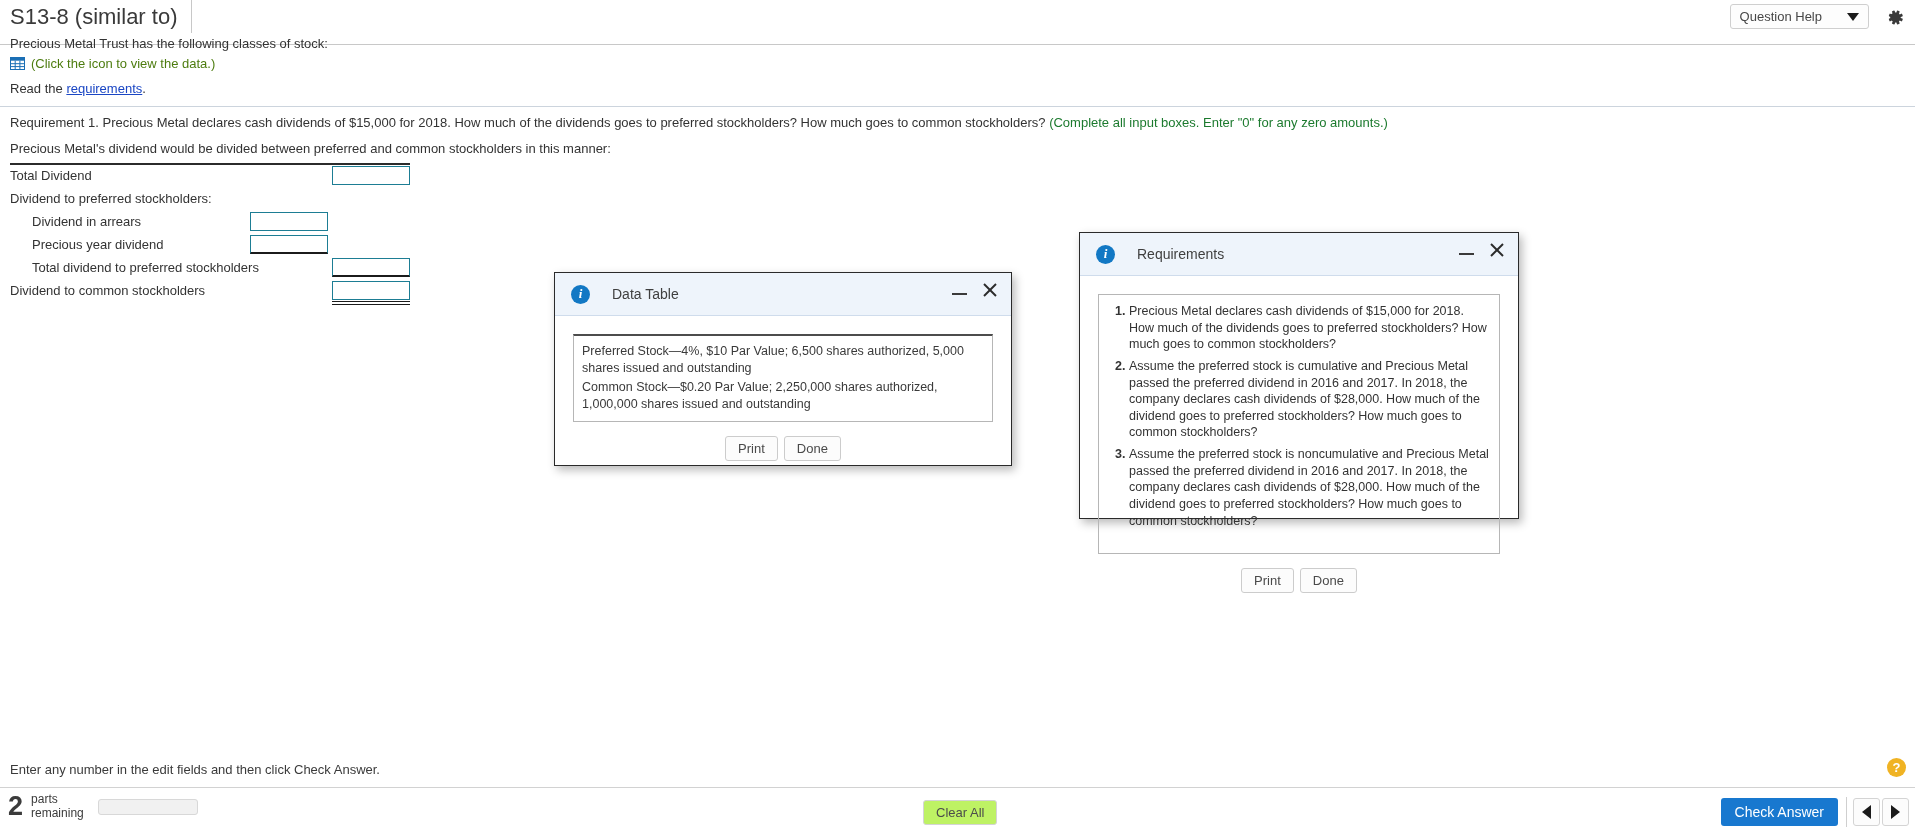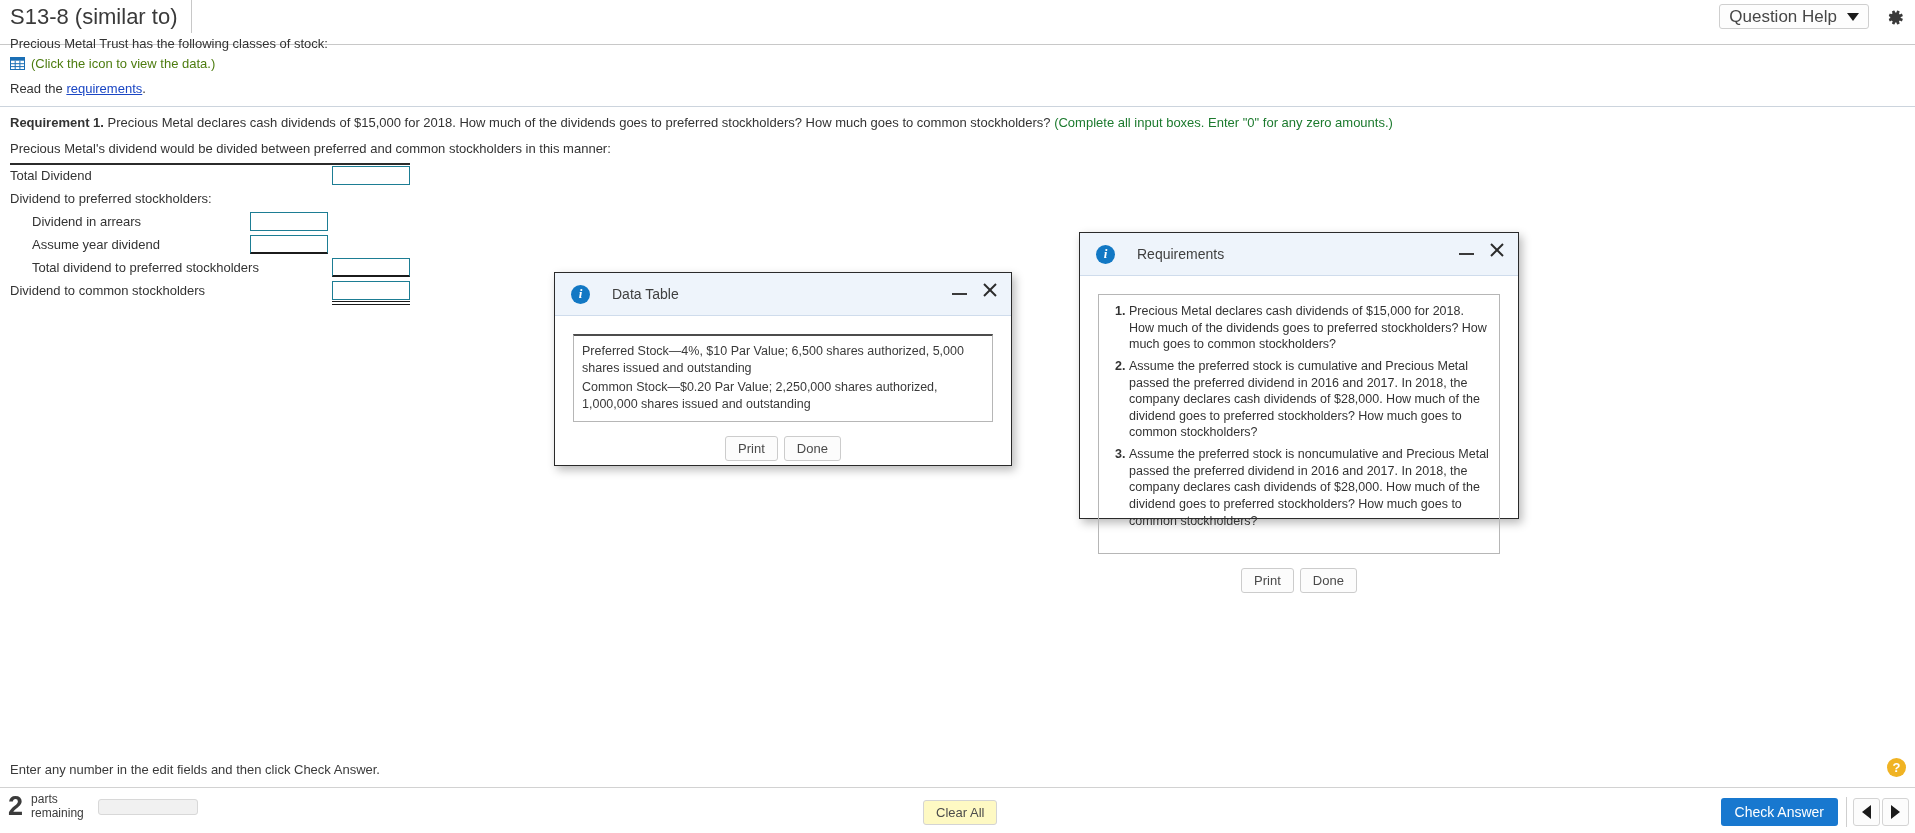--- a/index.html
+++ b/index.html
@@ -27,24 +27,24 @@
     height: 33px; padding: 0 14px 0 10px;
     display: flex; align-items: center;
     font-size: 22px; color: #3a3a3a;
     border-right: 1px solid #c8c8c8;
     background: #ffffff;
     white-space: nowrap;
   }
   .qhelp {
     position: absolute; right: 46px; top: 4px;
     height: 25px; padding: 0 9px;
-    display: flex; align-items: center; gap: 10px;
+    display: flex; align-items: center; gap: 25px;
     border: 1px solid #cfcfcf; border-radius: 3px;
     background: #fdfdfd;
-    font-size: 17px; color: #474747;
+    font-size: 13px; color: #474747;
     cursor: pointer;
   }
   .caret-down {
     width: 0; height: 0;
     border-left: 6px solid transparent;
     border-right: 6px solid transparent;
     border-top: 8px solid #1b1b1b;
   }
   .gear {
     position: absolute; right: 10px; top: 6px;
@@ -71,21 +71,21 @@
 
   .hr-main {
     position: absolute; left: 0; top: 106px;
     width: 1915px; height: 1px; background: #ccd4dd;
   }
 
   .req-head {
     position: absolute; left: 10px; top: 115px;
     font-size: 13px; color: #333333; white-space: nowrap;
   }
-  .req-head b { font-weight: bold; }
+  .req-head b { font-weight: normal; }
   .req-note { color: #1c7a2e; }
 
   .manner {
     position: absolute; left: 10px; top: 141px;
     font-size: 13px; color: #333333;
   }
 
   
   .ans-table {
     position: absolute; left: 10px; top: 163px;
@@ -201,21 +201,21 @@
   .progress-track {
     width: 100px; height: 16px;
     background: #f1f1f1; border: 1px solid #d8d8d8; border-radius: 3px;
     overflow: hidden; margin-left: 6px;
   }
   .progress-fill { height: 100%; background: #3d8ecc; }
   .clear-all {
     position: absolute; left: 923px; top: 800px;
     min-width: 63px; height: 25px; padding: 0 12px;
     border: 1px solid #d4d4d4; border-radius: 3px;
-    background: #fef9c3; font-size: 13px; color: #4c4c4c;
+    background: #bef264; font-size: 13px; color: #4c4c4c;
     cursor: pointer;
     font-family: "Liberation Sans", sans-serif;
   }
   .check-answer {
     position: absolute; right: 77px; top: 798px;
     height: 28px; padding: 0 14px;
     background: #1878cf; border: none; border-radius: 3px;
     color: #ffffff; font-size: 14px; cursor: pointer;
     font-family: "Liberation Sans", sans-serif;
   }
@@ -311,21 +311,21 @@
           <input class="inbox col-b" type="text" style="top: 1px;">
         </div>
         <div class="arow">
           <span class="alabel">Dividend to preferred stockholders:</span>
         </div>
         <div class="arow">
           <span class="alabel ind1">Dividend in arrears</span>
           <input class="inbox col-a" type="text" style="top: 1px;">
         </div>
         <div class="arow">
-          <span class="alabel ind1">Assume year dividend</span>
+          <span class="alabel ind1">Precious year dividend</span>
           <input class="inbox col-a ul-single" type="text" style="top: 1px;">
         </div>
         <div class="arow">
           <span class="alabel ind1">Total dividend to preferred stockholders</span>
           <input class="inbox col-b ul-single" type="text" style="top: 1px;">
         </div>
         <div class="arow">
           <span class="alabel">Dividend to common stockholders</span>
           <input class="inbox col-b" type="text" style="top: 1px;">
           <span class="dbl-rule" style="left: 322px; top: 21px;"></span>

